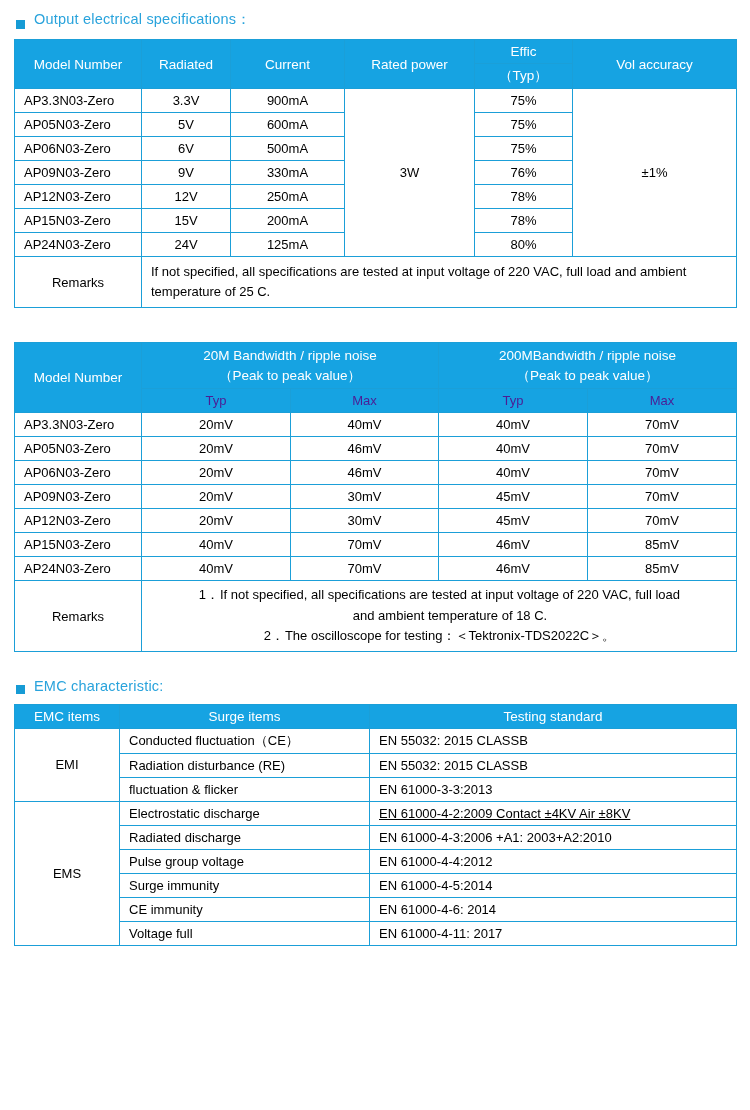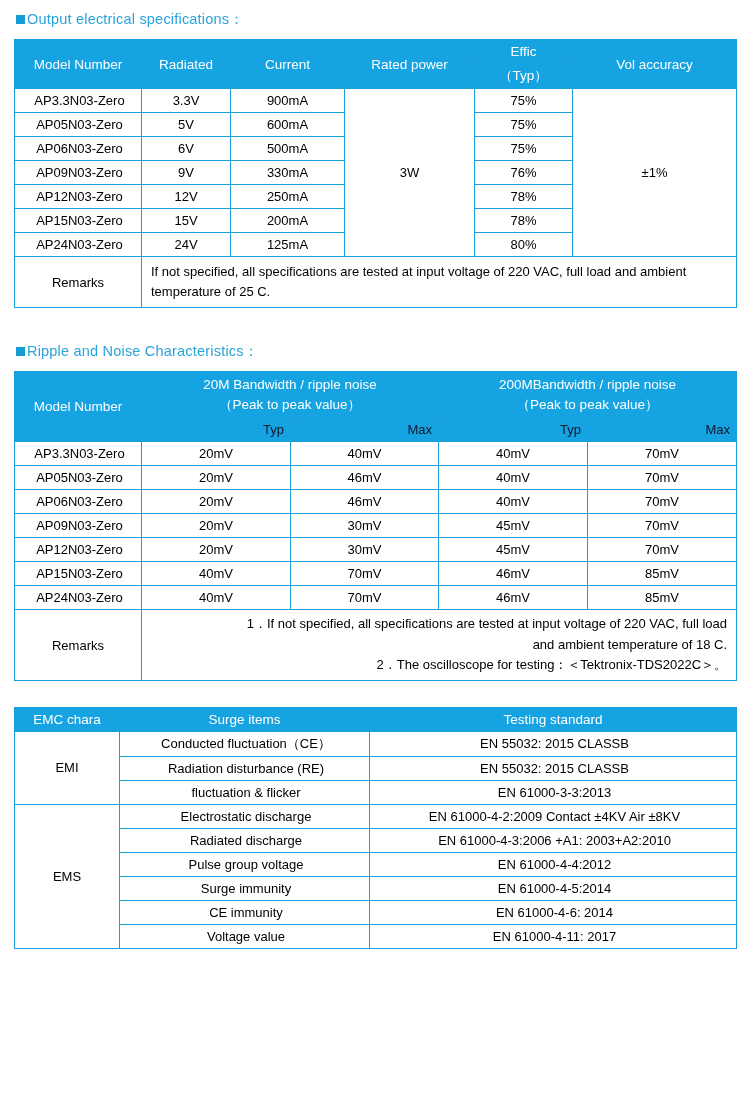--- a/index.html
+++ b/index.html
@@ -20,22 +20,22 @@
     width: 750px;
     padding: 0;
     box-sizing: border-box;
   }
   .section {
     padding: 0 14px;
     box-sizing: border-box;
   }
   .section-heading {
     display: flex;
-    align-items: center;
-    gap: 2px;
+    align-items: flex-end;
+    gap: 9px;
     margin: 0 0 10px 0;
     padding-left: 2px;
   }
   .bullet-square {
     width: 9px;
     height: 9px;
     background: #169bd5;
     flex: 0 0 auto;
     display: inline-block;
   }
@@ -59,34 +59,33 @@
     height: 24px;
     box-sizing: border-box;
   }
   .hdr {
     background: #16a3e2;
     color: #ffffff;
     font-size: 13.5px;
   }
   .hdr-sub {
     background: #16a3e2;
-    color: #0f172a;
-    text-align: right;
+    color: #4c1d95;
   }
   .left {
-    text-align: center;
+    text-align: left;
     padding-left: 9px;
   }
   .remark-cell {
     text-align: left;
     padding: 5px 9px;
     line-height: 1.55;
   }
   .remark-list {
-    text-align: right;
+    text-align: center;
     padding: 4px 9px 5px 9px;
     line-height: 1.55;
   }
   .remark-line {
     display: block;
   }
   .remark-line .num {
     display: inline-block;
     width: 22px;
   }
@@ -105,21 +104,21 @@
   .tbl2 col.c3 { width: 148px; }
   .tbl2 col.c4 { width: 149px; }
   .tbl2 col.c5 { width: 149px; }
   .tbl3 col.c1 { width: 105px; }
   .tbl3 col.c2 { width: 250px; }
   .tbl3 col.c3 { width: 367px; }
   .two-line {
     line-height: 1.45;
     margin-top: 8px;
   }
-  .nowrap { white-space: nowrap; }
+  .nowrap { white-space: nowrap; text-decoration: underline; }
 </style>
 </head>
 <body>
 
 <div class="page">
 
   <div class="top-pad"></div>
 
   <div class="section">
     <div class="section-heading">
@@ -198,24 +197,20 @@
           <td>Remarks</td>
           <td class="remark-cell" colspan="5">If not specified, all specifications are tested at input voltage of 220 VAC, full load and ambient temperature of 25 C.</td>
         </tr>
       </tbody>
     </table>
   </div>
 
   <div class="spacer-lg"></div>
 
   <div class="section">
-    <div class="section-heading">
-      <span class="bullet-square"></span>
-      <span class="title">Ripple and Noise Characteristics：</span>
-    </div>
 
     <table class="tbl2">
       <colgroup>
         <col class="c1">
           <col class="c2">
           <col class="c3">
           <col class="c4">
           <col class="c5">
       </colgroup>
       <tbody>
@@ -299,30 +294,34 @@
             </span>
           </td>
         </tr>
       </tbody>
     </table>
   </div>
 
   <div class="spacer-sm"></div>
 
   <div class="section">
+    <div class="section-heading">
+      <span class="bullet-square"></span>
+      <span class="title">EMC characteristic:</span>
+    </div>
 
     <table class="tbl3">
       <colgroup>
         <col class="c1">
           <col class="c2">
           <col class="c3">
       </colgroup>
       <tbody>
         <tr>
-          <td class="hdr">EMC chara</td>
+          <td class="hdr">EMC items</td>
           <td class="hdr">Surge items</td>
           <td class="hdr">Testing standard</td>
         </tr>
 
         <tr>
           <td rowspan="3">EMI</td>
           <td class="left">Conducted fluctuation（CE）</td>
           <td class="left">EN 55032: 2015    CLASSB</td>
         </tr>
         <tr>
@@ -349,20 +348,20 @@
         </tr>
         <tr>
           <td class="left">Surge immunity</td>
           <td class="left">EN 61000-4-5:2014</td>
         </tr>
         <tr>
           <td class="left">CE immunity</td>
           <td class="left">EN 61000-4-6: 2014</td>
         </tr>
         <tr>
-          <td class="left">Voltage value</td>
+          <td class="left">Voltage full</td>
           <td class="left">EN 61000-4-11: 2017</td>
         </tr>
       </tbody>
     </table>
   </div>
 
 </div>
 
 </body></html>

